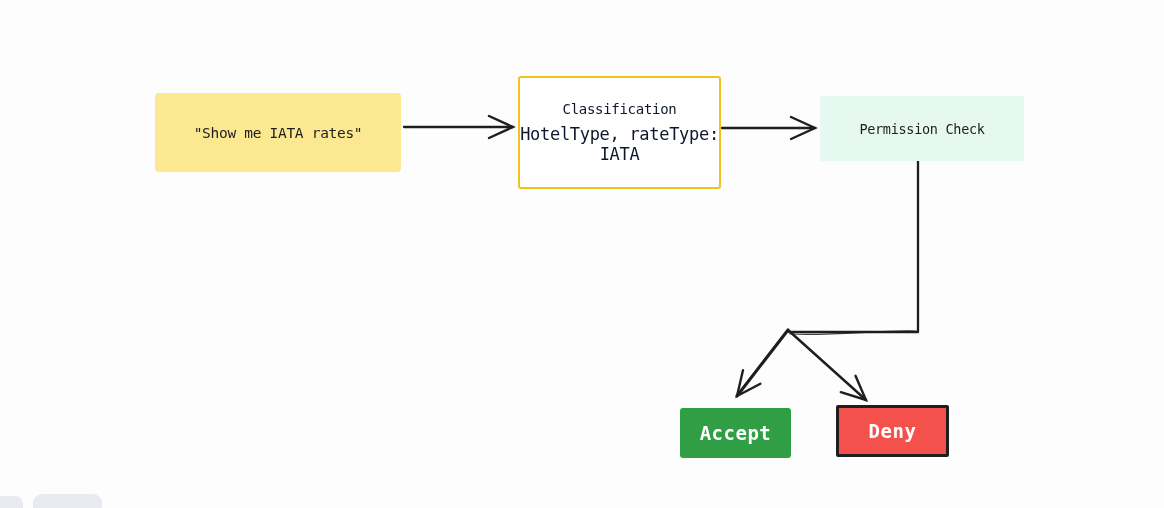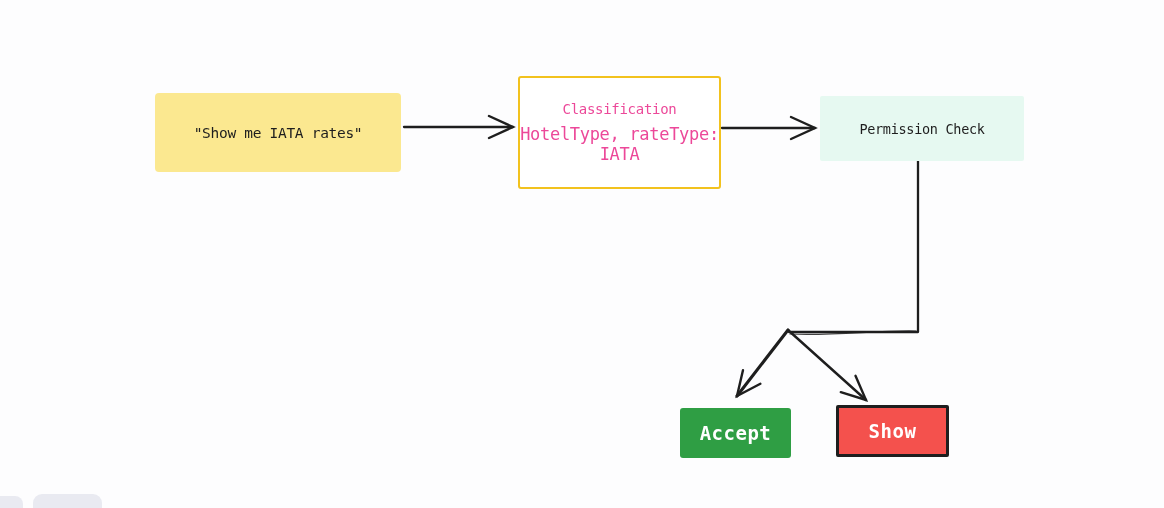--- a/index.html
+++ b/index.html
@@ -107,33 +107,33 @@
 
     <path d="M788,330 L737,396" fill="none" stroke="#1e1e1e" stroke-width="3.1" stroke-linecap="round" marker-end="url(#arrowhead)" style="stroke: rgb(30, 30, 30);"></path>
 
     <path d="M788,330 L866,400" fill="none" stroke="#1e1e1e" stroke-width="2.4" stroke-linecap="round" marker-end="url(#arrowhead)" style="stroke: rgb(30, 30, 30);"></path>
   </svg>
 
   <div class="node node-query" style="background-color: rgb(251, 232, 144); color: rgb(30, 30, 30);">
     <span>"Show me IATA rates"</span>
   </div>
 
-  <div class="node node-classification" style="background-color: rgb(255, 255, 255); border-color: rgb(242, 194, 30); color: #ec4899;">
+  <div class="node node-classification" style="background-color: rgb(255, 255, 255); border-color: rgb(242, 194, 30); color: #0f172a;">
     <div class="title">Classification</div>
     <div class="subtitle">HotelType, rateType: IATA</div>
   </div>
 
   <div class="node node-permission" style="background-color: rgb(230, 249, 241); color: rgb(30, 30, 30);">
     <span>Permission Check</span>
   </div>
 
   <div class="node node-accept" style="background-color: rgb(47, 158, 68); color: rgb(255, 255, 255);">
     <span>Accept</span>
   </div>
 
   <div class="node node-deny" style="background-color: rgb(244, 81, 77); border-color: rgb(30, 30, 30); color: rgb(255, 255, 255);">
-    <span>Show</span>
+    <span>Deny</span>
   </div>
 
   <div class="ui-fragment ui-fragment-1"></div>
   <div class="ui-fragment ui-fragment-2"></div>
 
 </div>
 
 </body></html>

